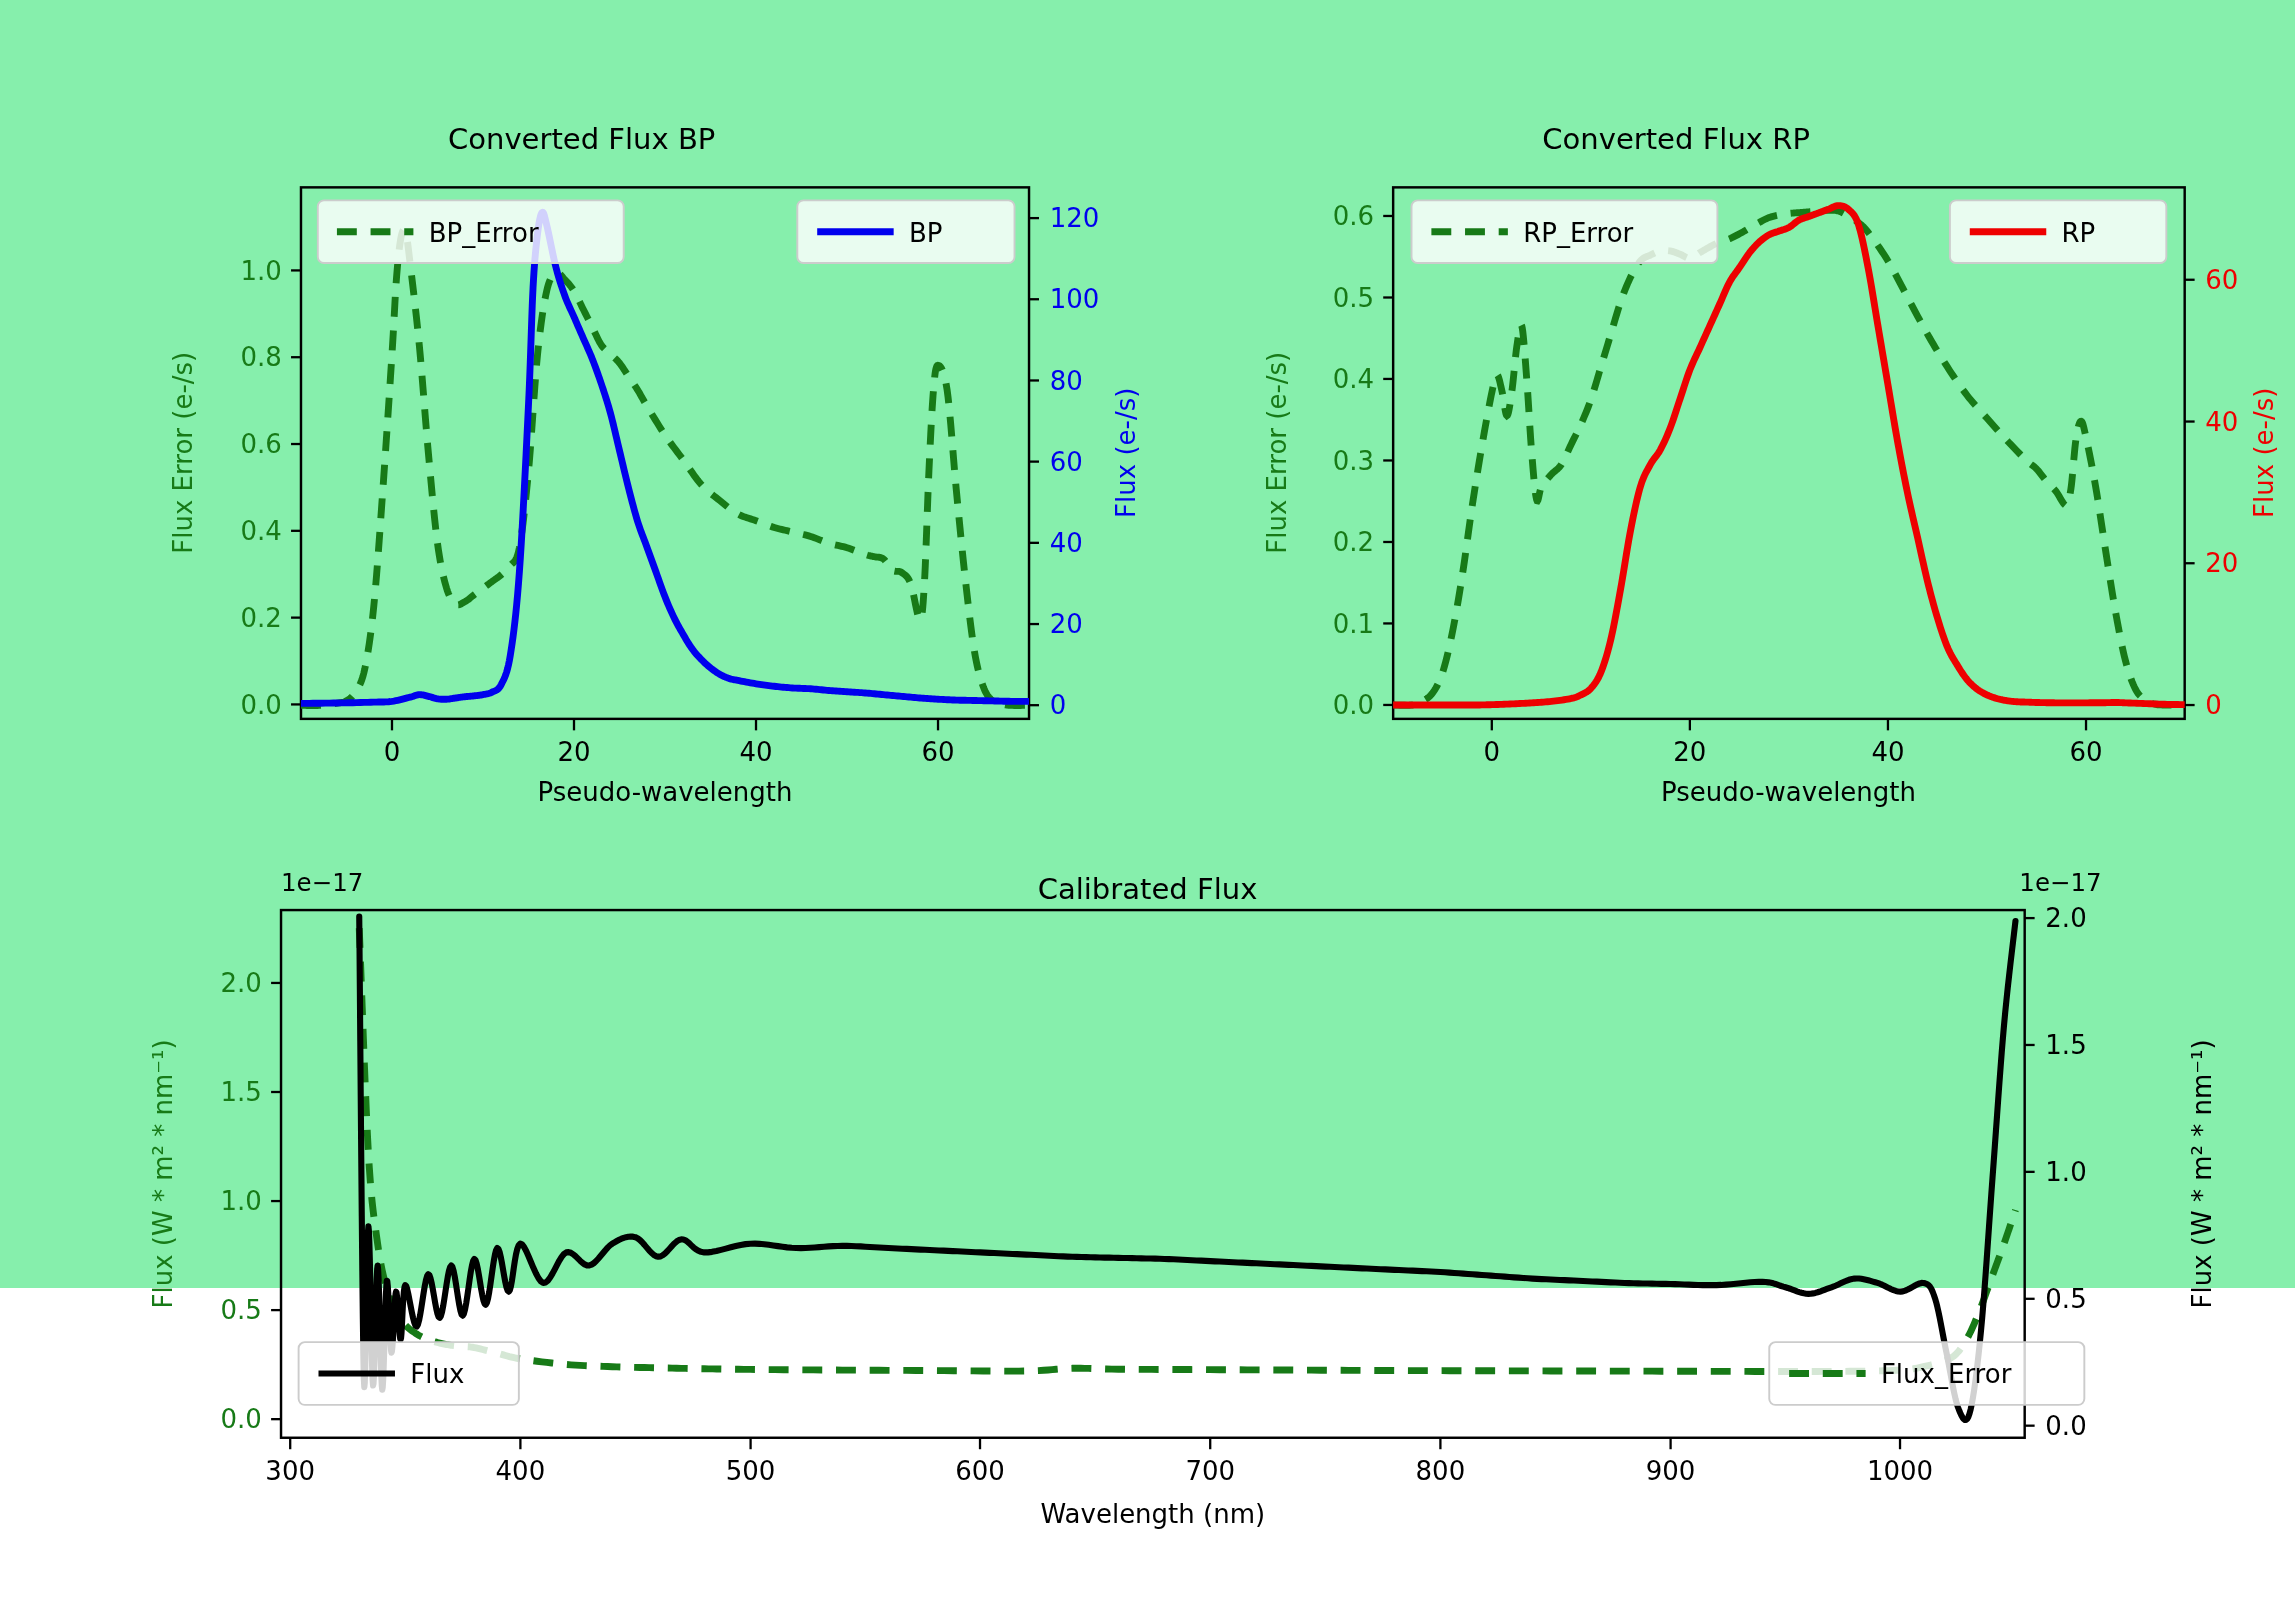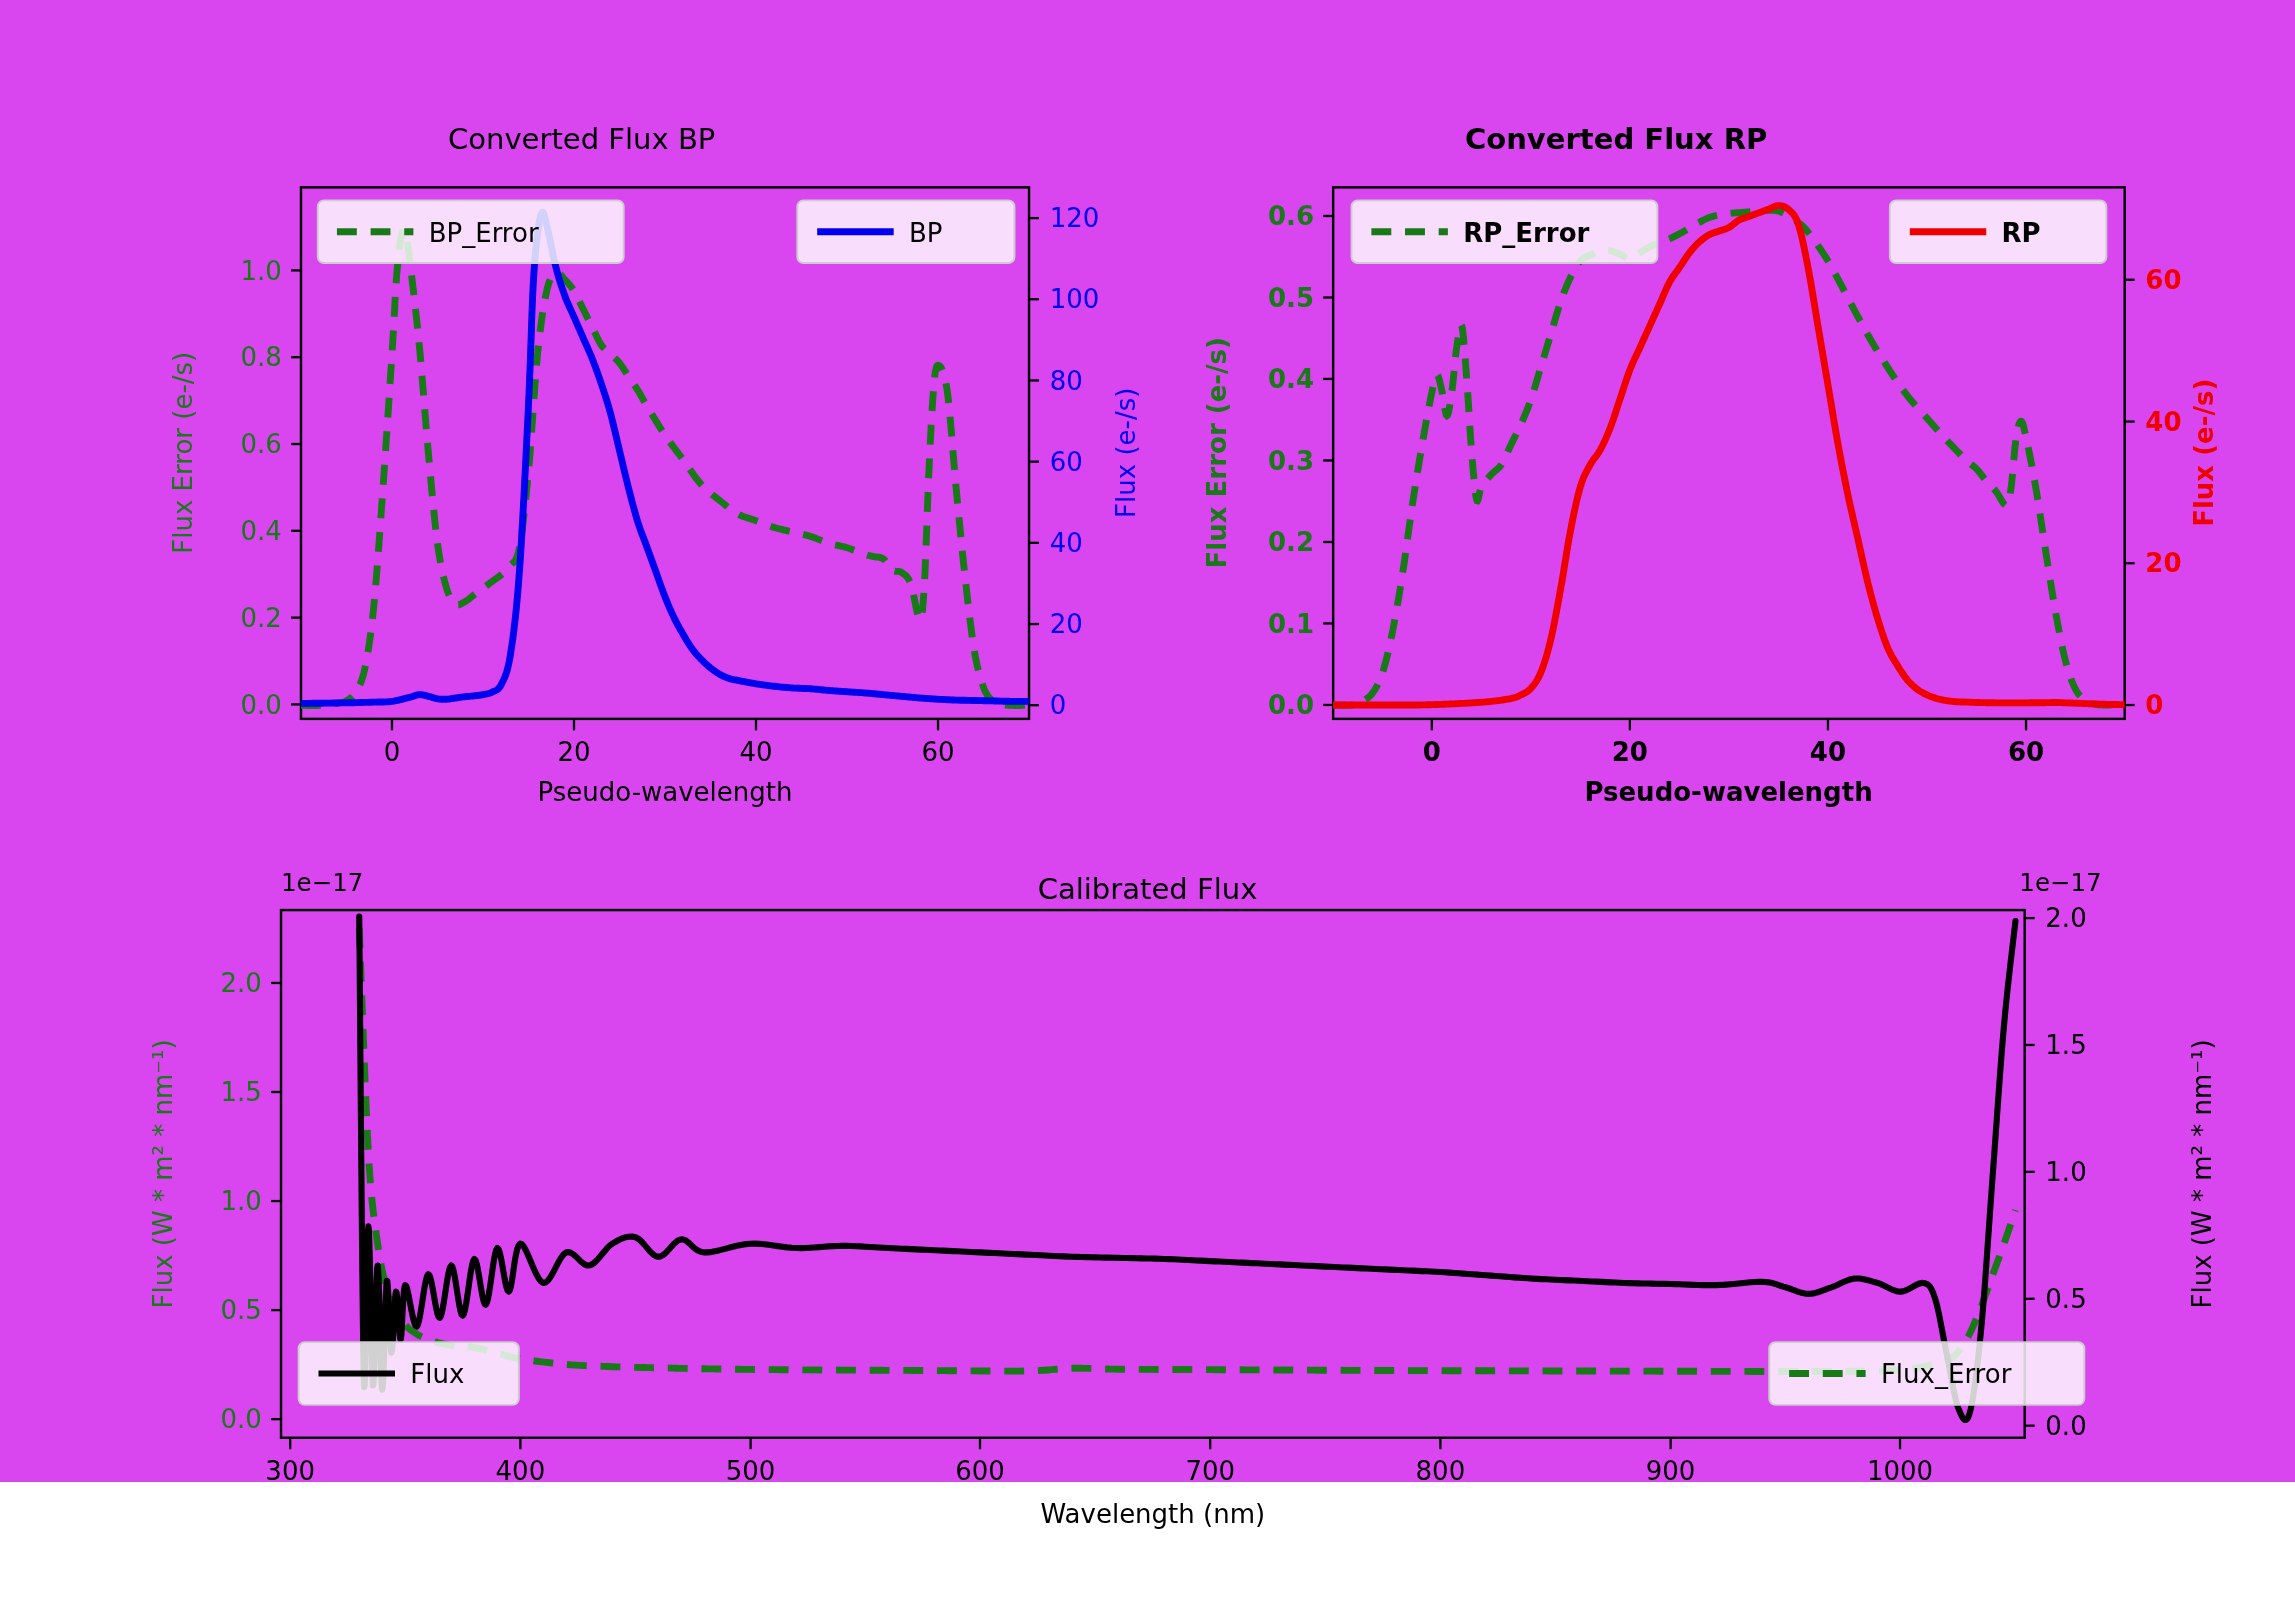--- a/index.html
+++ b/index.html
@@ -1,17 +1,17 @@
 <!DOCTYPE html>
 <html style="font-size:12.2px"><head>
 <meta charset="utf-8">
 <style>
   html,body{margin:0;padding:0;background:#ffffff;}
   body{width:2295px;height:1607px;font-family:"DejaVu Sans","Liberation Sans",sans-serif;overflow:hidden;}
-  .figure{position:relative;width:2295px;height:1482px;background:#d946ef;}
+  .figure{position:relative;width:2295px;height:1288px;background:#86efac;}
   .panel{position:absolute;}
   svg{display:block;overflow:visible;}
   text{font-family:"DejaVu Sans","Liberation Sans",sans-serif;}
   .title{font-size:38px;fill:#000000;}
   .ticklbl{font-size:34px;}
   .axlbl{font-size:34px;}
   .legtxt{font-size:34px;fill:#000000;}
   .offtxt{font-size:32px;fill:#000000;}
   .legbox{fill:#ffffff;fill-opacity:0.82;stroke:#cccccc;stroke-width:2.5;rx:8;ry:8;}
   .spine{fill:none;stroke:#000000;stroke-width:3.2;}
@@ -95,21 +95,21 @@
         <text class="legtxt" x="560" y="316">BP_Error</text>
       </g>
       <g>
         <rect class="legbox" x="1042" y="262" width="284" height="82"></rect>
         <line x1="1068" y1="303" x2="1168" y2="303" stroke="#0000ee" stroke-width="9"></line>
         <text class="legtxt" x="1188" y="316">BP</text>
       </g>
     </svg>
   </div>
 
-  <div class="panel" style="left:1088px;top:0px;width:1148px;height:803px;font-weight:bold;">
+  <div class="panel" style="left:1148px;top:0px;width:1148px;height:803px;">
     <svg width="1148" height="803" viewBox="0 0 1500 1050">
       <text class="title" x="690" y="195" text-anchor="middle">Converted Flux RP</text>
 
       <rect class="spine" x="320" y="245" width="1035" height="695"></rect>
 
       <g>
         <g class="tick" stroke="#177a17">
           <line x1="320" y1="921.8" x2="307" y2="921.8"></line>
           <line x1="320" y1="815.2" x2="307" y2="815.2"></line>
           <line x1="320" y1="708.7" x2="307" y2="708.7"></line>

